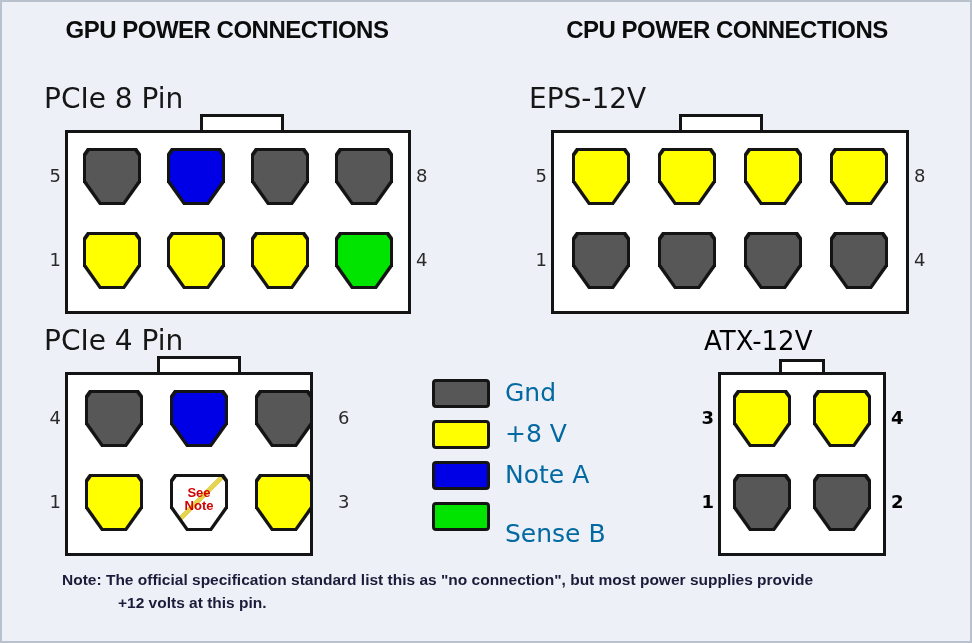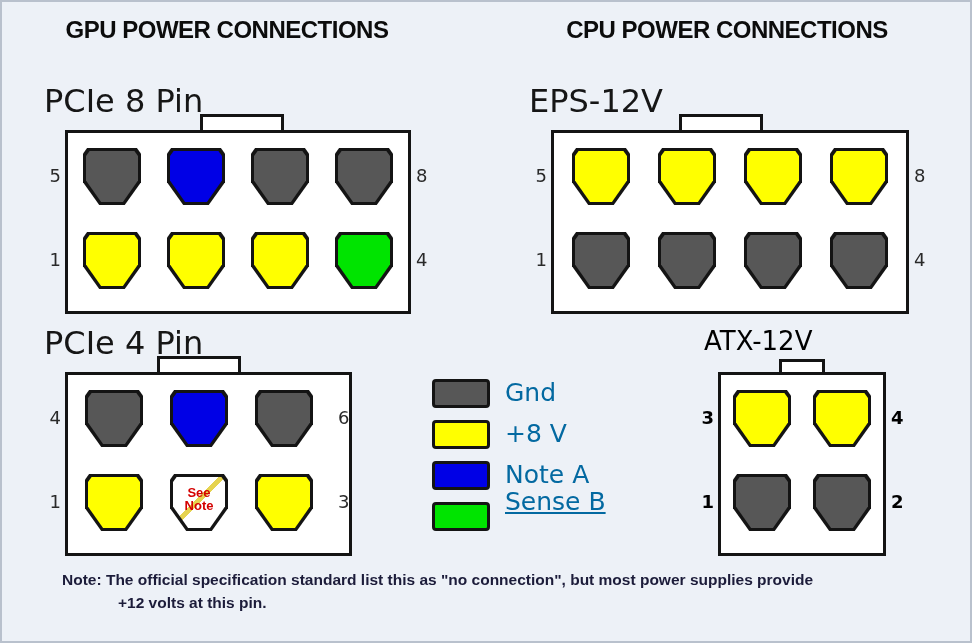--- a/index.html
+++ b/index.html
@@ -5,21 +5,21 @@
   * { margin:0; padding:0; box-sizing:border-box; }
   html,body { background:#e7ebf2; }
   body { font-family:"DejaVu Sans", sans-serif; }
 
   .canvas { position:relative; width:972px; height:643px; background:#edf1f7;
             border:2px solid #b9c1cd; overflow:hidden; }
 
   .hdr { position:absolute; font-family:"Liberation Sans",sans-serif; font-weight:bold;
          font-size:24px; color:#0c0c0c; text-align:center; letter-spacing:-0.5px; }
 
-  .conn-title { position:absolute; font-size:32px; color:#161616; }
+  .conn-title { position:absolute; font-size:28px; color:#161616; }
   .conn-title.bold { font-weight:normal; font-size:26px; color:#000; }
 
   .box { position:absolute; background:#ffffff; border:3px solid #141414; }
   .tab { position:absolute; background:#ffffff; border:3px solid #141414; border-bottom:none; }
 
   .pin { position:absolute; width:58px; height:57px; background:#141414;
          clip-path: polygon(0 10%, 7% 0, 93% 0, 100% 10%, 100% 60%, 72% 100%, 28% 100%, 0 60%); }
   .pin .fill { position:absolute; left:3px; top:3px; right:3px; bottom:3px;
          clip-path: polygon(0 10%, 7% 0, 93% 0, 100% 10%, 100% 58%, 71% 100%, 29% 100%, 0 58%); }
   .pin[data-type="gnd"]    .fill { background:#575757; }
@@ -115,21 +115,21 @@
         <div class="fill"></div>
       </div>
   </div>
   <span class="pnum left" style="left:521px; top:163px;">5</span>
   <span class="pnum" style="left:912px; top:163px;">8</span>
   <span class="pnum left" style="left:521px; top:247px;">1</span>
   <span class="pnum" style="left:912px; top:247px;">4</span>
 
   <div class="conn-title" style="left:42px; top:322px;">PCIe 4 Pin</div>
   <div class="tab" style="left:155px; top:354px; width:84px; height:19px;"></div>
-  <div class="box" style="left:63px; top:370px; width:287px; height:184px;">
+  <div class="box" style="left:63px; top:370px; width:248px; height:184px;">
     <div class="pin" style="left:17px;  top:15px;" data-type="gnd">
         <div class="fill"></div>
       </div>
     <div class="pin" style="left:102px; top:15px;" data-type="senseA">
         <div class="fill"></div>
       </div>
     <div class="pin" style="left:187px; top:15px;" data-type="gnd">
         <div class="fill"></div>
       </div>
     <div class="pin" style="left:17px;  top:99px;" data-type="v12">
@@ -153,21 +153,21 @@
   <span class="pnum" style="left:336px; top:489px;">3</span>
 
   <div>
     <div class="legend-swatch" style="left:430px; top:377px;" data-type="gnd"></div>
     <div class="legend-label" style="left:503px; top:376px;">Gnd</div>
     <div class="legend-swatch" style="left:430px; top:418px;" data-type="v12"></div>
     <div class="legend-label" style="left:503px; top:417px;">+8 V</div>
     <div class="legend-swatch" style="left:430px; top:459px;" data-type="senseA"></div>
     <div class="legend-label" style="left:503px; top:458px;">Note A</div>
     <div class="legend-swatch" style="left:430px; top:500px;" data-type="senseB"></div>
-    <div class="legend-label" style="left:503px; top:485px;text-decoration:underline;">Sense B</div>
+    <div class="legend-label" style="left:503px; top:517px;">Sense B</div>
   </div>
 
   <div class="conn-title bold" style="left:702px; top:324px;">ATX-12V</div>
   <div class="tab" style="left:777px; top:357px; width:46px; height:16px;"></div>
   <div class="box" style="left:716px; top:370px; width:168px; height:184px;">
     <div class="pin" style="left:12px; top:15px;" data-type="v12">
         <div class="fill"></div>
       </div>
     <div class="pin" style="left:92px; top:15px;" data-type="v12">
         <div class="fill"></div>

